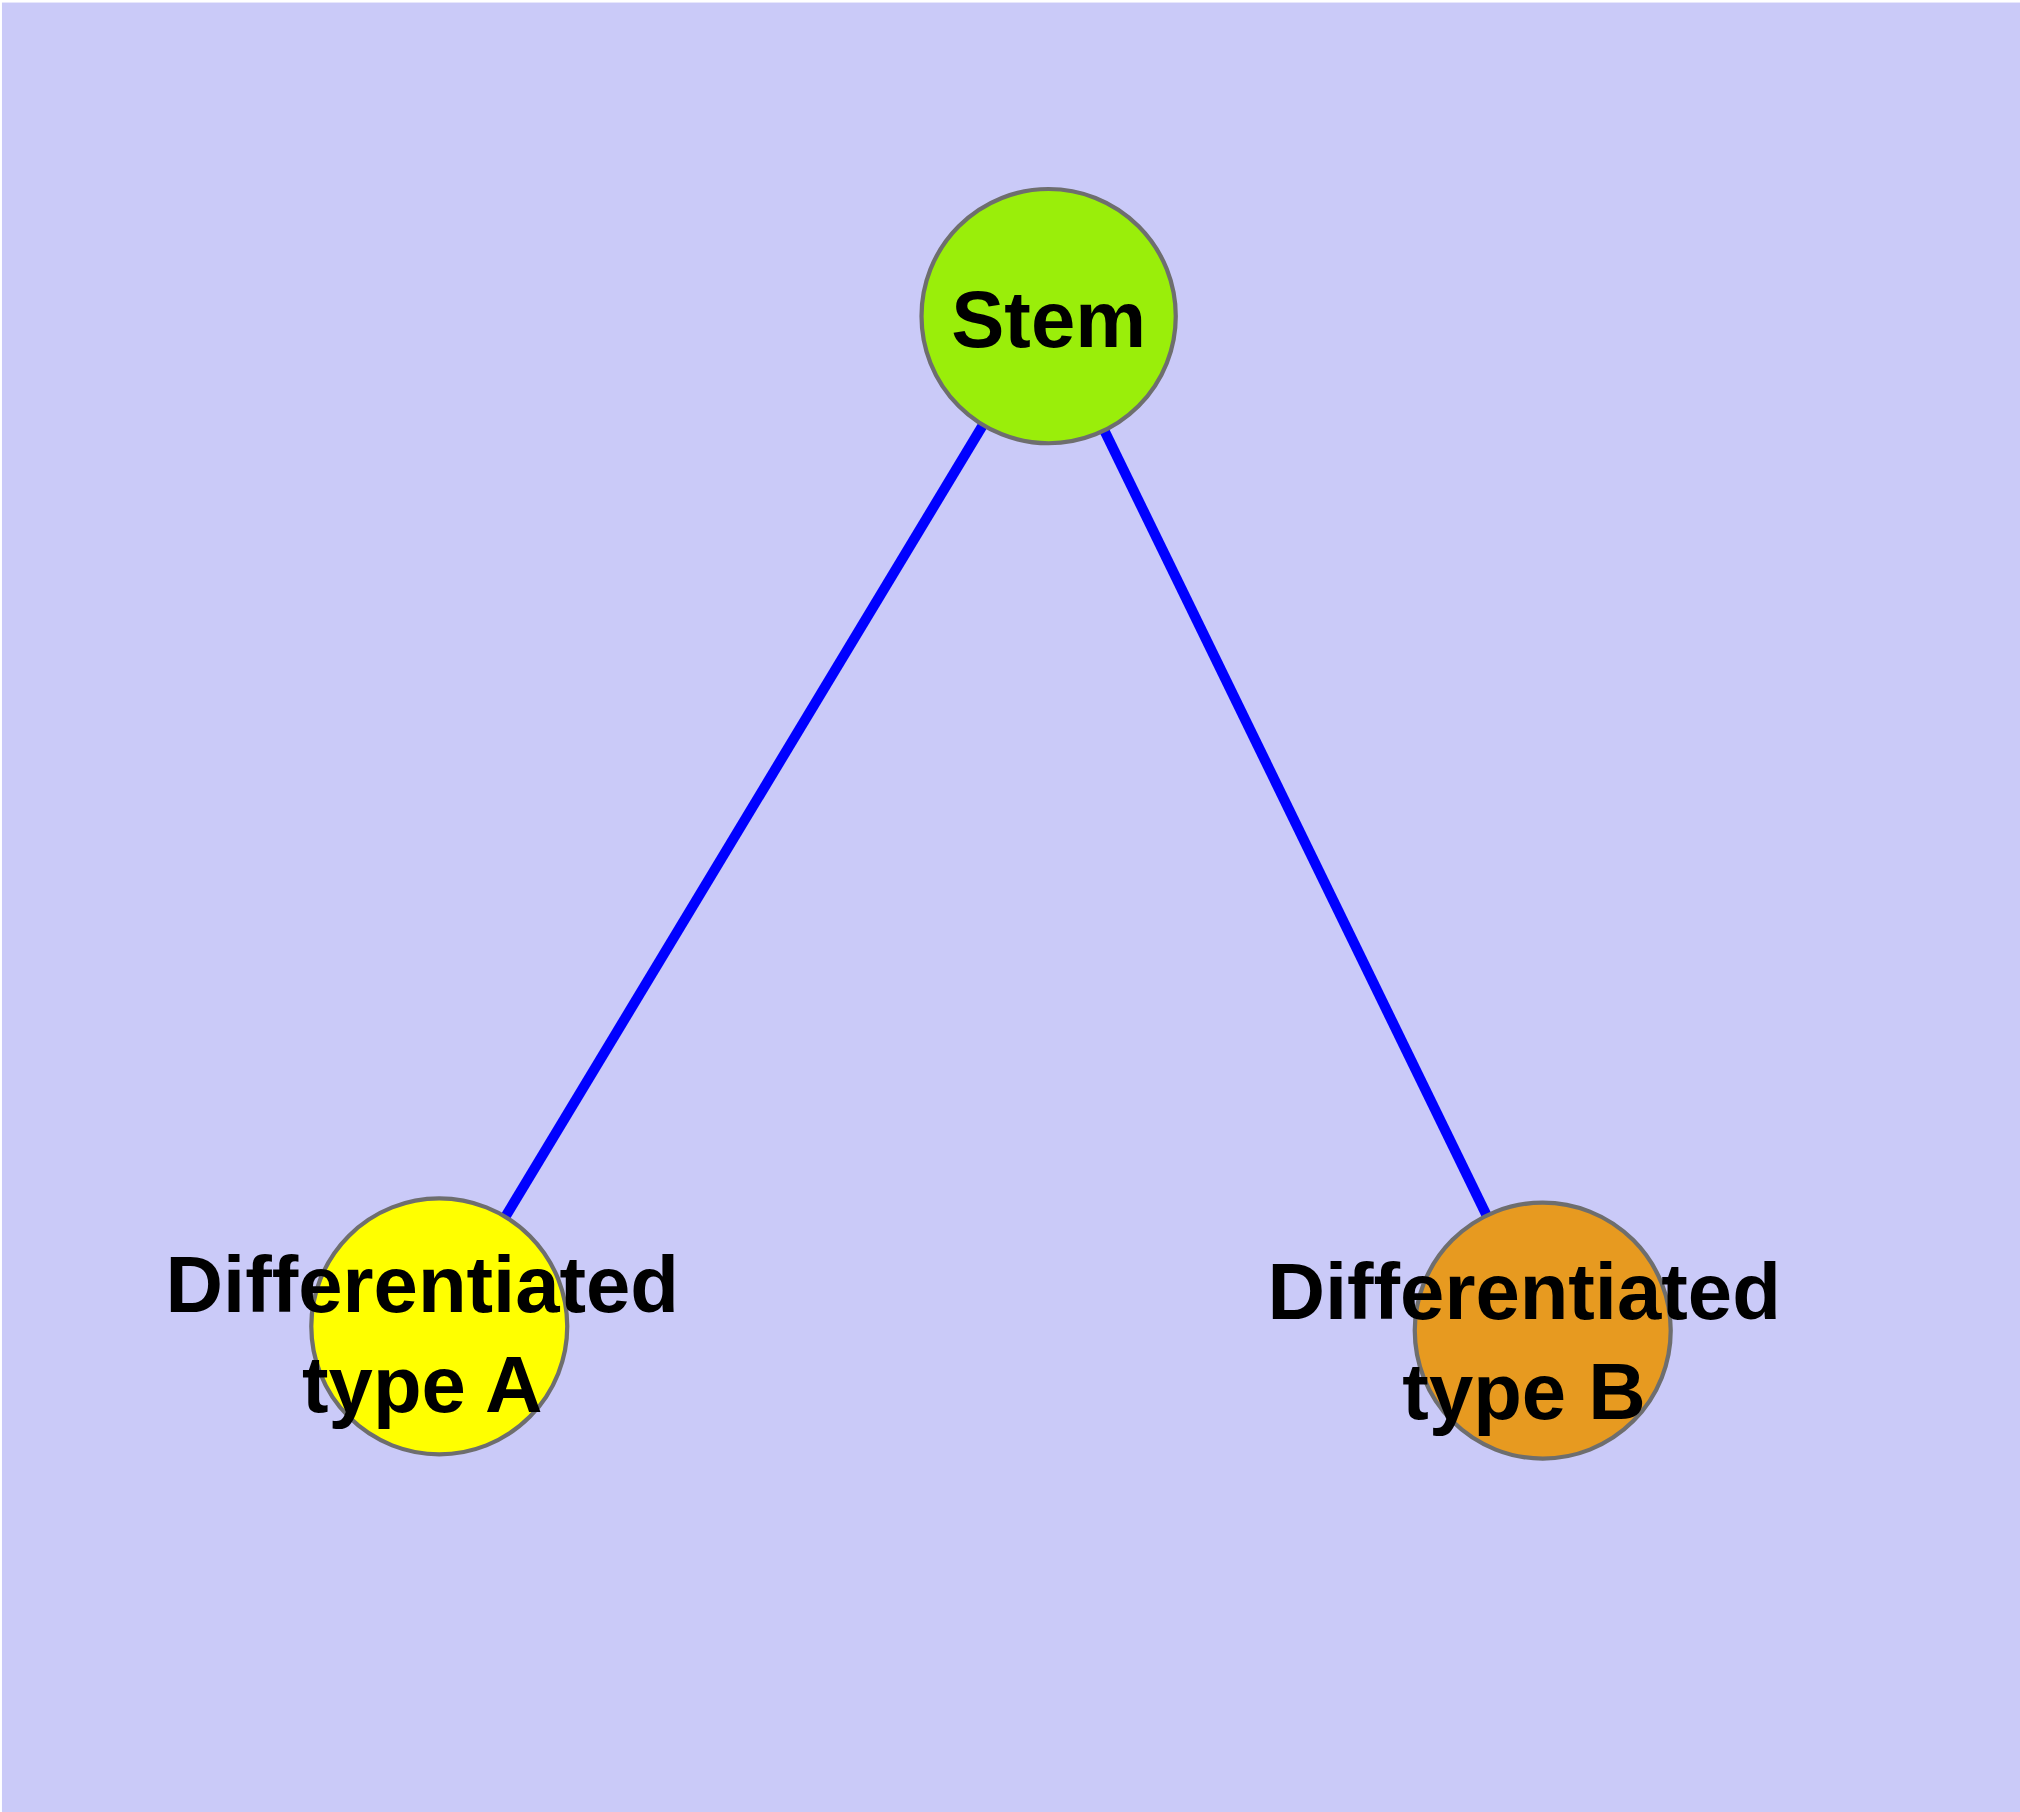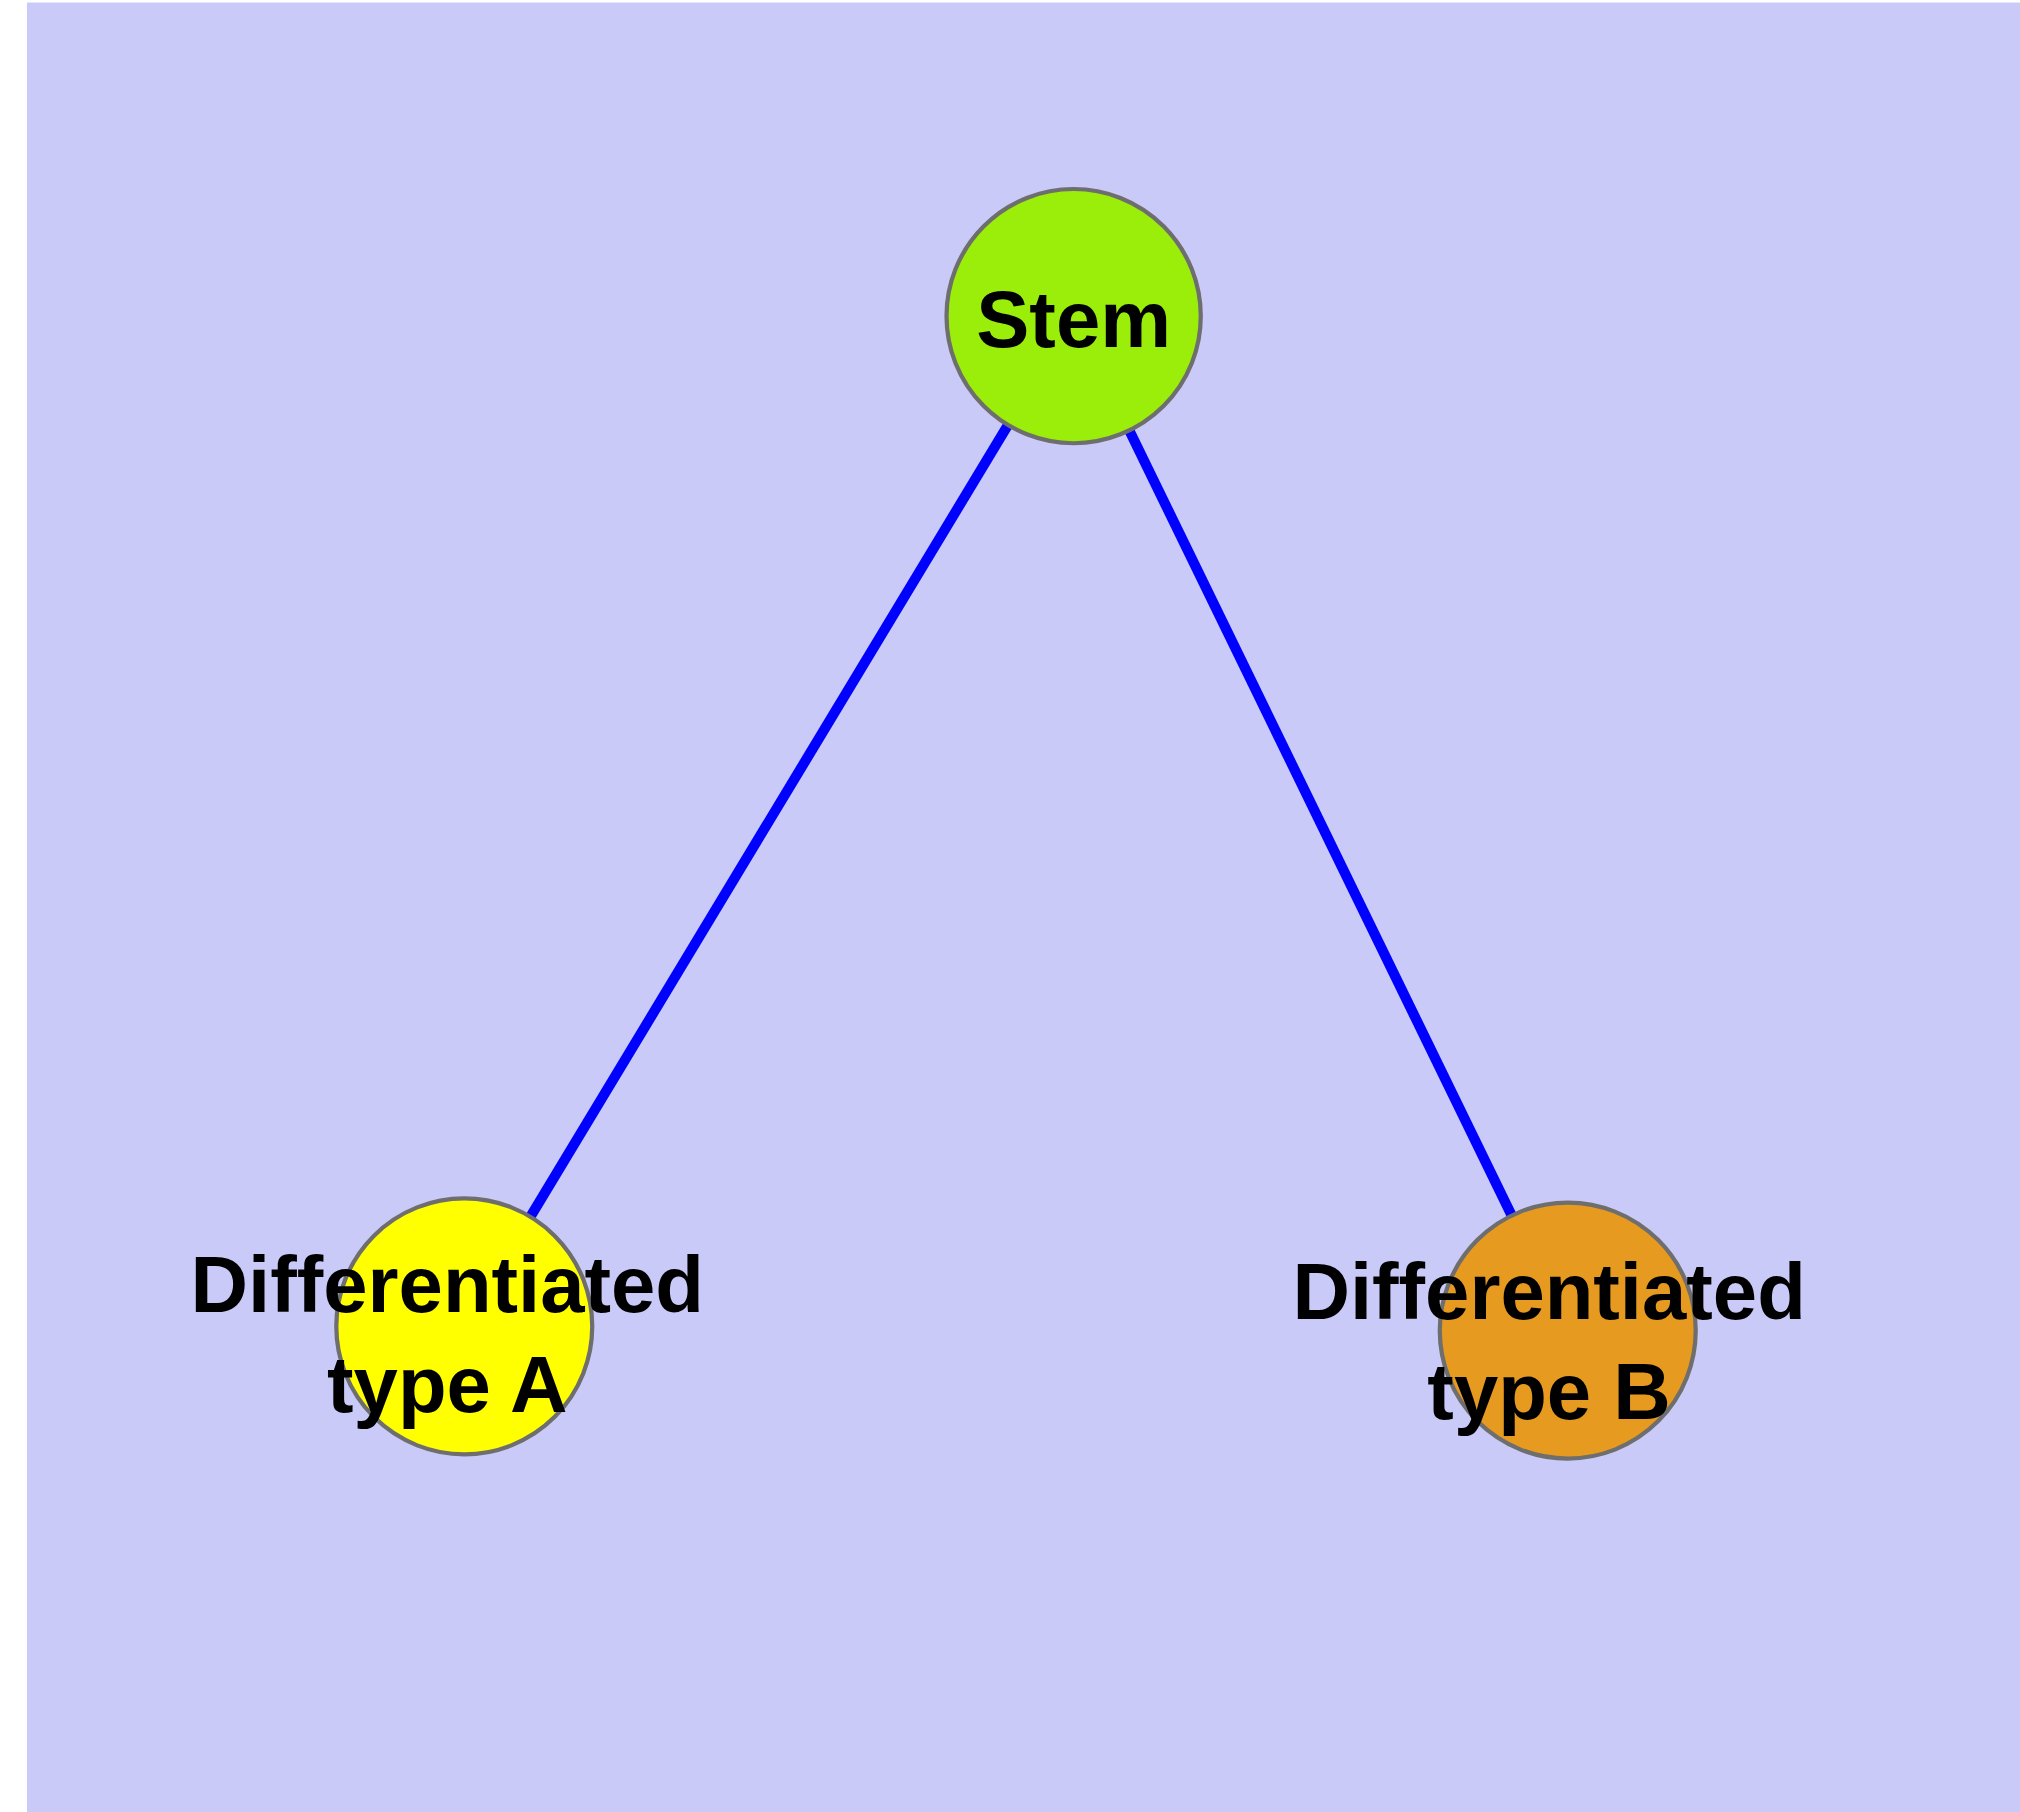--- a/index.html
+++ b/index.html
@@ -7,21 +7,20 @@
     padding: 0;
     background: #ffffff;
     width: 2021px;
     height: 1812px;
     overflow: hidden;
   }
   #screen {
     position: relative;
     width: 1985px;
     height: 1812px;
-    padding-left: 25px;
   }
   svg {
     display: block;
     width: 2021px;
     height: 1812px;
   }
   .edge {
     stroke-width: 12px;
     fill: none;
   }

